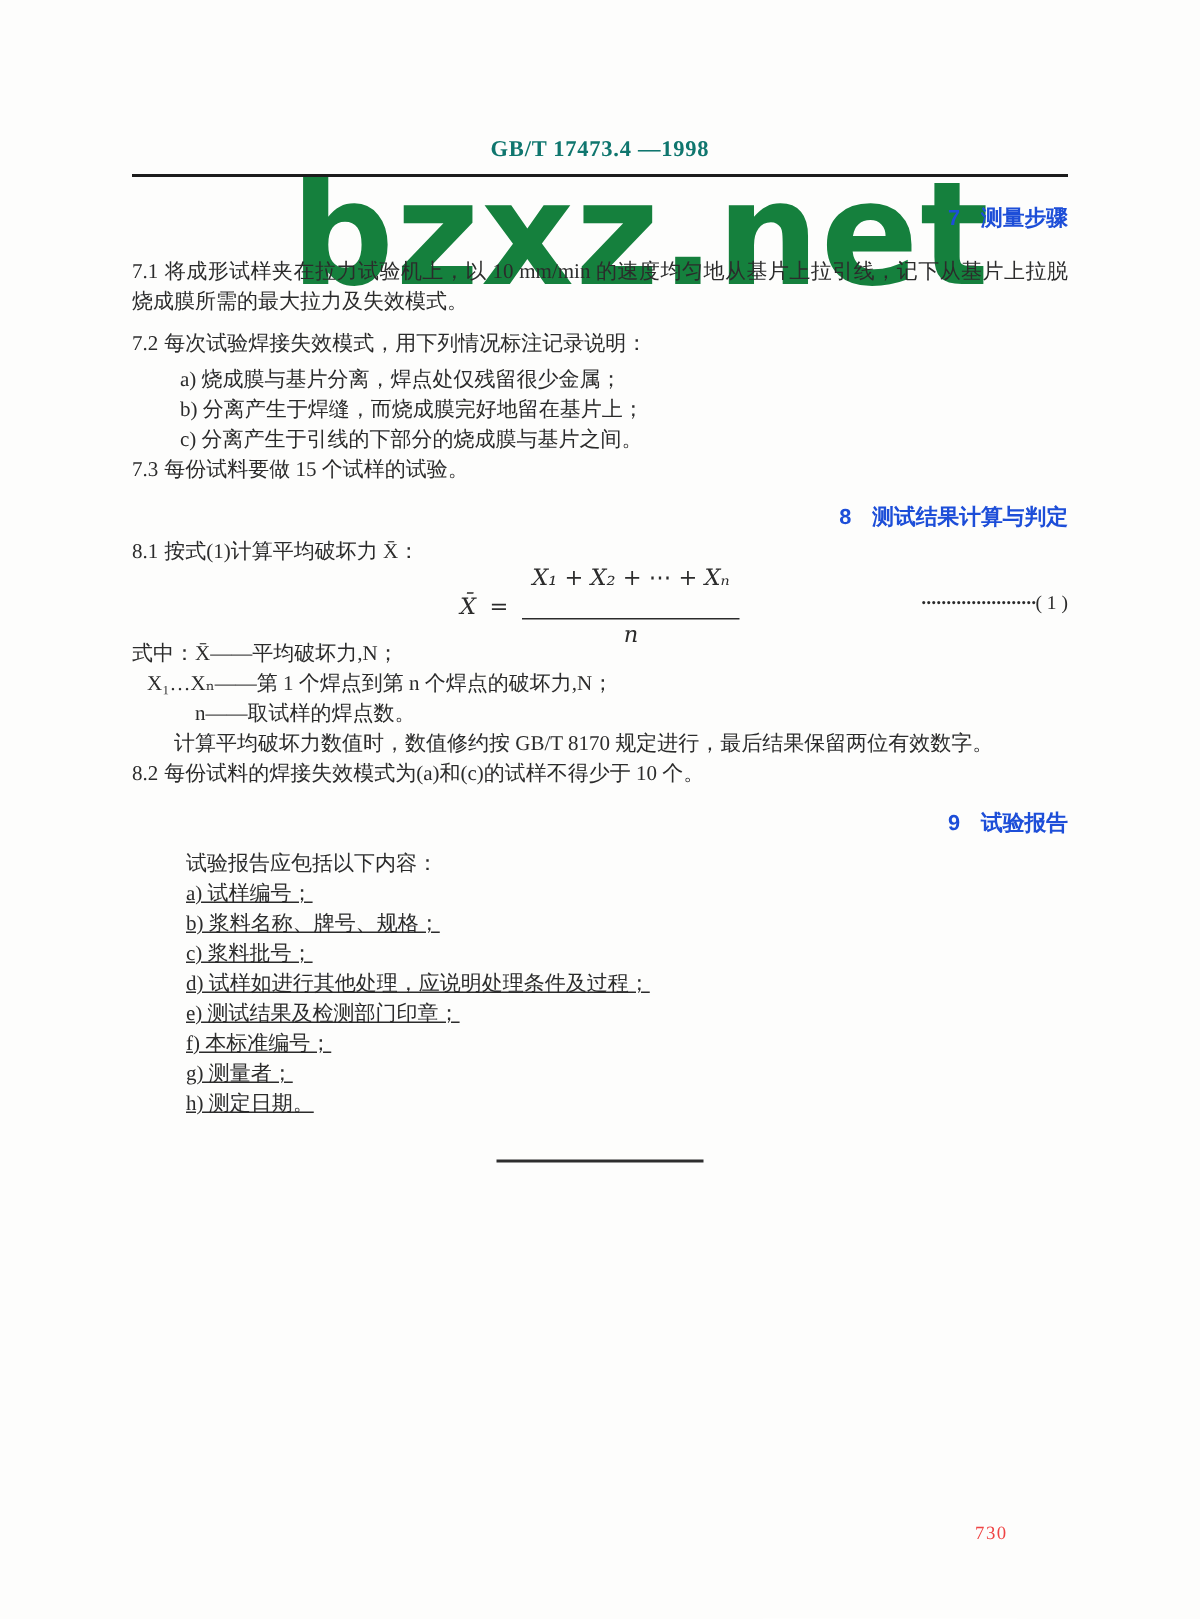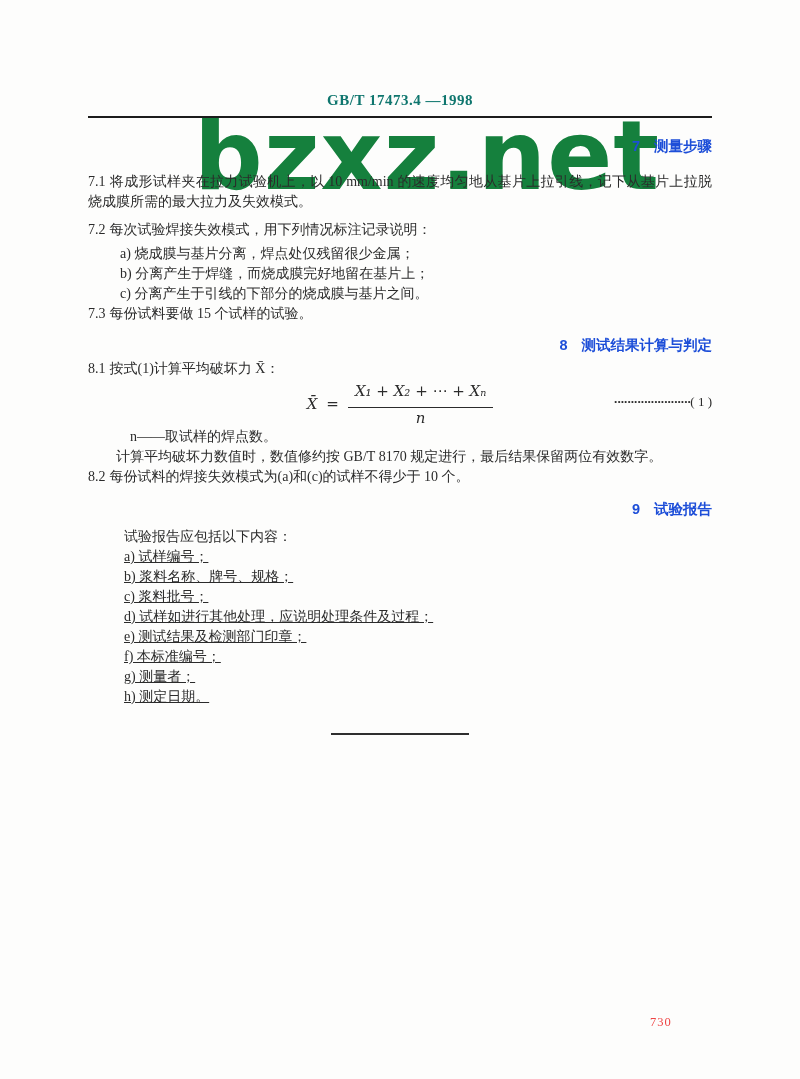--- a/index.html
+++ b/index.html
@@ -45,21 +45,21 @@
   #p73 { margin-bottom:11px; }
   #p81 { margin-bottom:2px; }
   .formula-row { position:relative; height:46px; }
   .formula {
     position:absolute; left:0; right:0; top:0; height:46px;
     display:flex; align-items:center; justify-content:center; gap:9px;
     font-family:"DejaVu Serif","DejaVu Sans",serif; font-style:italic;
     font-size:15px; color:#2b2b2b;
   }
   .frac { display:inline-flex; flex-direction:column; align-items:center; }
-  .frac .num { padding:0 7px 7px; border-bottom:1.5px solid #2b2b2b; }
+  .frac .num { padding:0 7px 18px; border-bottom:1.5px solid #2b2b2b; }
   .frac .den { padding-top:1px; }
   .eq-num {
     position:absolute; right:0; top:13px; font-size:13px;
     font-style:normal; color:#2b2b2b; white-space:nowrap;
   }
   .eq-num .dots { letter-spacing:-1px; font-weight:700; }
   #where0 { padding-left:0; }
   #where1 { padding-left:10px; }
   #where2 { padding-left:42px; }
   #note  { padding-left:28px; }
@@ -120,20 +120,22 @@
         <span class="frac">
           <span class="num">X₁ + X₂ + ⋯ + Xₙ</span>
           <span class="den">n</span>
         </span>
       </div>
       <div class="eq-num">
         <span class="dots">·······················</span><span>( 1 )</span>
       </div>
     </div>
 
+    <div id="where0" class="line">式中：X̄——平均破坏力,N；</div>
+    <div id="where1" class="line">X₁…Xₙ——第 1 个焊点到第 n 个焊点的破坏力,N；</div>
     <div id="where2" class="line">n——取试样的焊点数。</div>
     <div id="note" class="line">计算平均破坏力数值时，数值修约按 GB/T 8170 规定进行，最后结果保留两位有效数字。</div>
 
     <div id="p82" class="line">
       <span class="cnum-inline">8.2</span><span>每份试料的焊接失效模式为(a)和(c)的试样不得少于 10 个。</span>
     </div>
 
     <div id="h9" class="h-clause">
       <span class="cnum">9</span><span>试验报告</span>
     </div>

